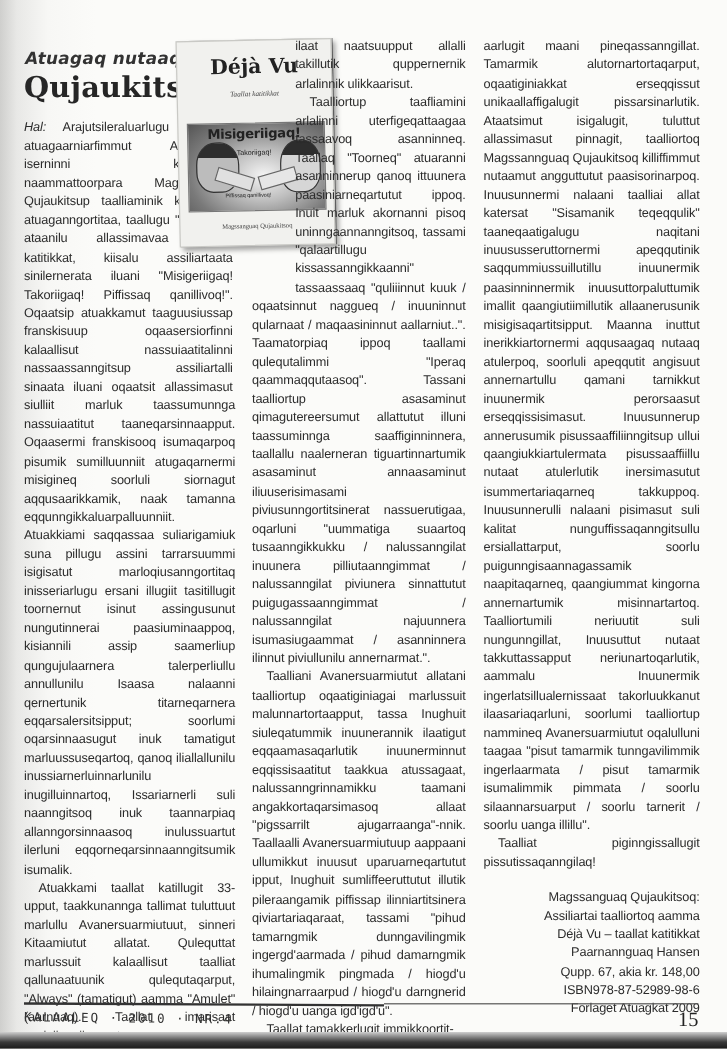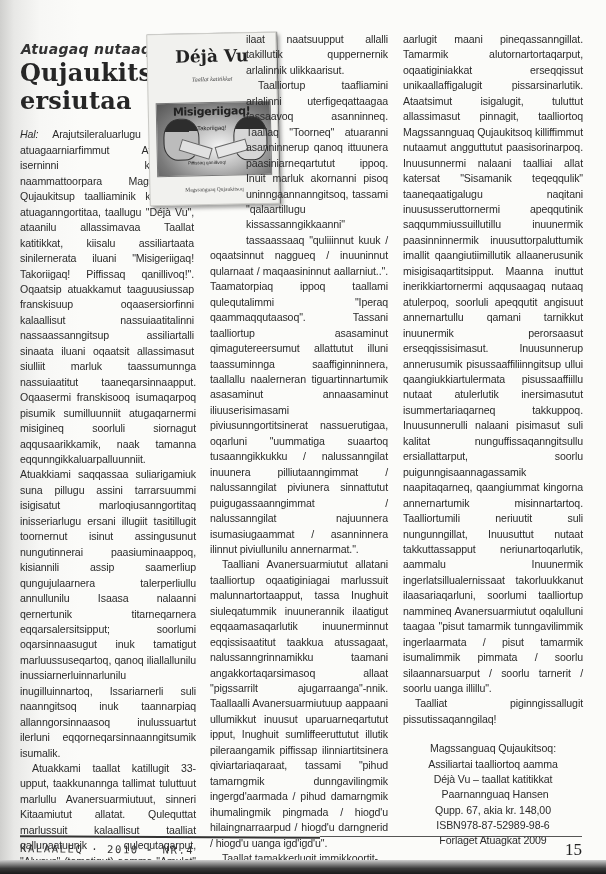--- a/index.html
+++ b/index.html
@@ -75,21 +75,21 @@
   }
   .face-left { left: 6px; top: 15px; width: 34px; height: 40px; background: linear-gradient(#2d2d2d 0 30%, #bcbcbc 30%); }
   .face-right { left: 76px; top: 14px; width: 32px; height: 42px; background: linear-gradient(#2d2d2d 0 28%, #d6d6d6 28%); }
   .hand-left { position: absolute; left: 22px; top: 40px; width: 30px; height: 10px; background: #e0e0e0; transform: rotate(18deg); border: 1px solid #666; }
   .hand-right { position: absolute; left: 58px; top: 40px; width: 30px; height: 10px; background: #e6e6e6; transform: rotate(-15deg); border: 1px solid #666; }
   .book-author {
     position: absolute; left: 0; right: 0; top: 152px; text-align: center;
     font-family: "Liberation Serif", serif; font-size: 5.5px; color: #444;
   }
 
-  .credits { margin-top: 14px; text-align: center; }
+  .credits { margin-top: 14px; text-align: right; }
   .credits div { line-height: 15.3px; }
   .credits .indent1 { padding-left: 4px; }
 
   .footer-rule-left {
     position: absolute; left: 20px; top: 836px; width: 300px; height: 1.5px; background: #333;
     transform: rotate(0.3deg);
   }
   .footer-rule-right {
     position: absolute; left: 320px; top: 836px; width: 262px; height: 1px; background: #555;
   }
@@ -104,21 +104,20 @@
 </style>
 </head>
 <body>
 
 <div class="page">
 
   <div class="col col-left">
     <div class="kicker">Atuagaq nutaaq</div>
     <div class="headline">
       <div>Qujaukitsup</div>
-      <div>ersiutaa</div>
     </div>
     <p>
       <span class="wrap-left"></span>
       <span class="hal">Hal:</span>
       <span>Arajutsileraluarlugu Nuummi atuagaarniarfimmut Atuagkanut iserninni kingullermi naammattoorpara Magssanguaq Qujaukitsup taalliaminik katersilluni atuaganngortitaa, taallugu "Déjà Vu", ataanilu allassimavaa Taallat katitikkat, kiisalu assiliartaata sinilernerata iluani "Misigeriigaq! Takoriigaq! Piffissaq qanillivoq!". Oqaatsip atuakkamut taaguusiussap franskisuup oqaasersiorfinni kalaallisut nassuiaatitalinni nassaassanngitsup assiliartalli sinaata iluani oqaatsit allassimasut siulliit marluk taassumunnga nassuiaatitut taaneqarsinnaapput. Oqaasermi franskisooq isumaqarpoq pisumik sumilluunniit atugaqarnermi misigineq soorluli siornagut aqqusaarikkamik, naak tamanna eqqunngikkaluarpalluunniit. Atuakkiami saqqassaa suliarigamiuk suna pillugu assini tarrarsuummi isigisatut marloqiusanngortitaq inisseriarlugu ersani illugiit tasitillugit toornernut isinut assingusunut nungutinnerai paasiuminaappoq, kisiannili assip saamerliup qungujulaarnera talerperliullu annullunilu Isaasa nalaanni qernertunik titarneqarnera eqqarsalersitsipput; soorlumi oqarsinnaasugut inuk tamatigut marluussuseqartoq, qanoq iliallallunilu inussiarnerluinnarlunilu inugilluinnartoq, Issariarnerli suli naanngitsoq inuk taannarpiaq allanngorsinnaasoq inulussuartut ilerluni eqqorneqarsinnaanngitsumik isumalik.</span>
     </p>
     <p class="indent">Atuakkami taallat katillugit 33-upput, taakkunannga tallimat tuluttuut marlullu Avanersuarmiutuut, sinneri Kitaamiutut allatat. Qulequttat marlussuit kalaallisut taalliat qallunaatuunik qulequtaqarput, "Always" (tamatigut) aamma "Amulet" (aarnuaq). Taallat imarisaat assigiinngiiaarput,</p>
   </div>
 
   <div class="book">

